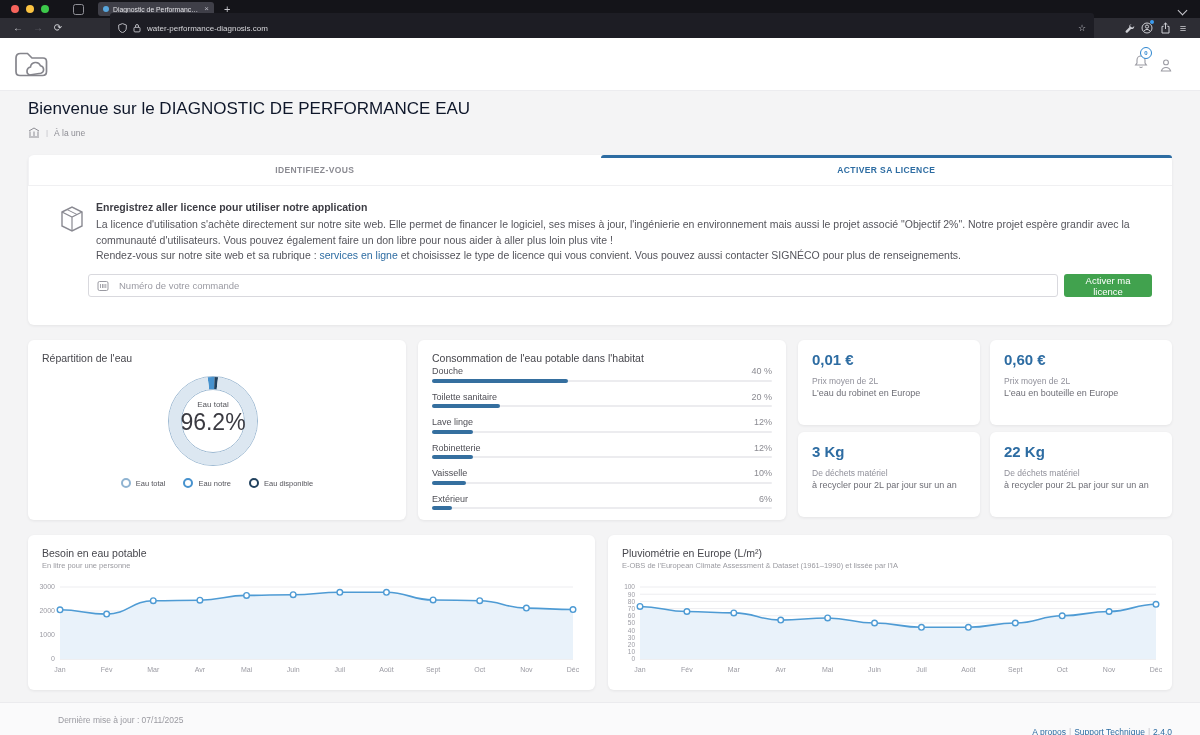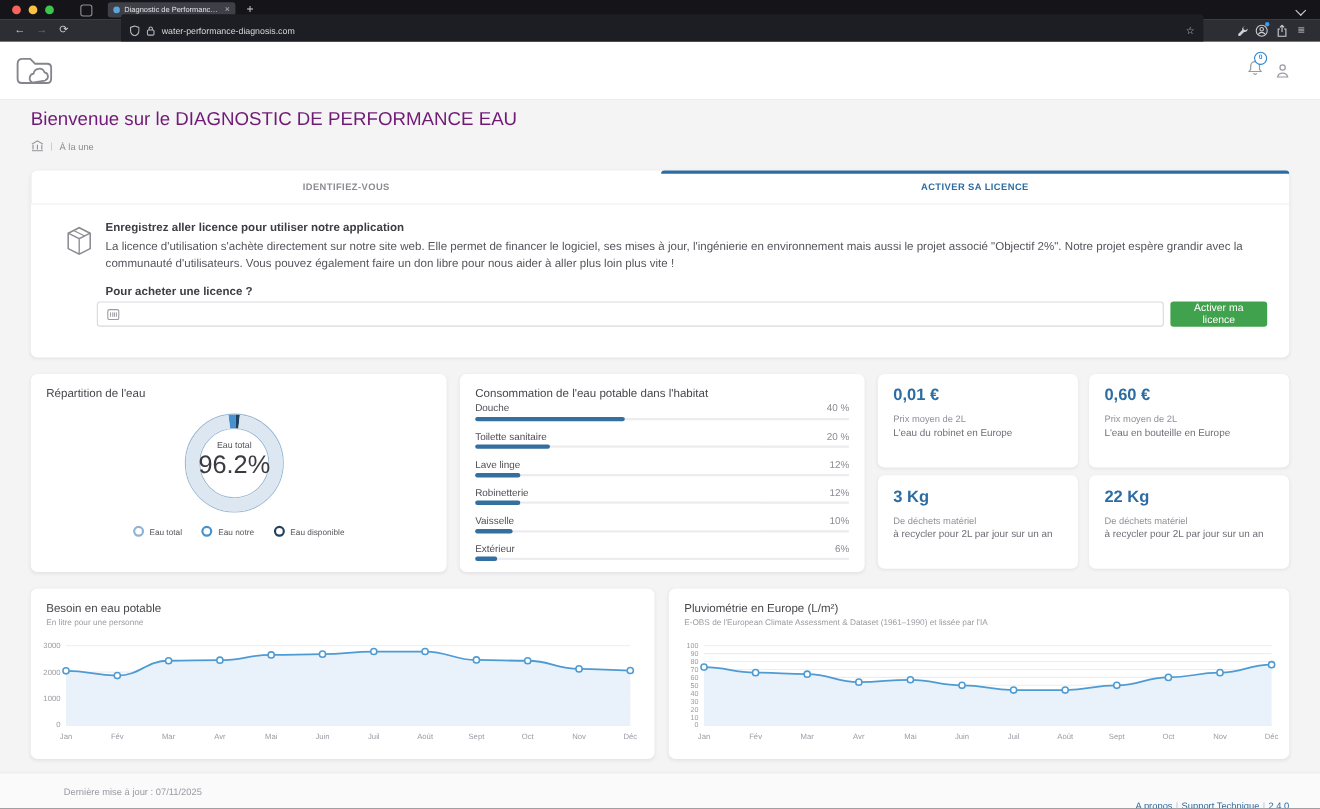--- a/index.html
+++ b/index.html
@@ -34,21 +34,21 @@
   
   .appheader{position:absolute;left:0;top:38px;width:1200px;height:52px;background:#ffffff;
              border-bottom:1px solid #ececef;}
   .logo{position:absolute;left:14px;top:10px;}
   .hdr-bell{position:absolute;right:52px;top:16px;}
   .badge{position:absolute;top:-7px;left:6px;width:10px;height:10px;border:1.2px solid #2d86d0;
          border-radius:50%;background:#fff;color:#2d86d0;font-size:6px;display:flex;
          align-items:center;justify-content:center;font-weight:bold;}
   .hdr-user{position:absolute;right:28px;top:20px;}
   
-  .page-title{position:absolute;left:28px;top:99px;font-size:17px;color:#701a75;font-weight:500;}
+  .page-title{position:absolute;left:28px;top:99px;font-size:17px;color:#0f172a;font-weight:500;}
   .breadcrumb{position:absolute;left:28px;top:127px;display:flex;align-items:center;gap:6px;}
   .bc-sep{font-size:8px;color:#c0c0c6;}
   .bc-label{font-size:8.5px;color:#8d8d94;}
   
   .card{position:absolute;background:#fff;border-radius:6px;box-shadow:0 1px 3px rgba(30,30,40,.07);}
   
   .license-card{left:28px;top:155px;width:1144px;height:170px;}
   .lic-tabs{display:flex;height:30px;border-bottom:1px solid #f0f0f2;}
   .lic-tab{flex:1;position:relative;display:flex;align-items:center;justify-content:center;
            font-size:8.5px;font-weight:bold;letter-spacing:.4px;color:#8b8b92;cursor:pointer;}
@@ -215,30 +215,30 @@
       <span class="lic-icon">
         <svg width="28" height="32" viewBox="0 0 28 32">
             <path d="M4 9 L14 4 L24 9 V23 L14 28 L4 23 Z" fill="#ffffff" stroke="#8a8a92" stroke-width="1.4"></path>
             <path d="M4 9 L14 14 L24 9 M14 14 V28" fill="none" stroke="#8a8a92" stroke-width="1.2"></path>
             <path d="M9 6.5 L19 11.5" fill="none" stroke="#8a8a92" stroke-width="1"></path>
           </svg>
       </span>
       <div class="lic-text">
         <div class="lic-heading">Enregistrez aller licence pour utiliser notre application</div>
         <div>La licence d'utilisation s'achète directement sur notre site web. Elle permet de financer le logiciel, ses mises à jour, l'ingénierie en environnement mais aussi le projet associé "Objectif 2%". Notre projet espère grandir avec la communauté d'utilisateurs. Vous pouvez également faire un don libre pour nous aider à aller plus loin plus vite !</div>
-        <div class="lic-question">Pour acheter une licence ?</div>
         <div><span>Rendez-vous sur notre site web et sa rubrique : </span><span class="lic-link">services en ligne</span><span> et choisissez le type de licence qui vous convient. Vous pouvez aussi contacter SIGNÉCO pour plus de renseignements.</span></div>
       </div>
     </div>
     <div class="lic-inputrow">
       <div class="lic-input">
         <svg width="12" height="12" viewBox="0 0 12 12">
             <rect x="1" y="1.5" width="10" height="9" rx="1.5" fill="none" stroke="#9a9aa2" stroke-width="1"></rect>
             <path d="M3.5 4 V8 M5.5 4 V8 M7 4 V8 M8.8 4 V8" stroke="#9a9aa2" stroke-width="0.9"></path>
           </svg>
+        <input type="text" placeholder="Numéro de votre commande" style="">
       </div>
       <button class="lic-btn" style="background: rgb(65, 162, 78);">Activer ma licence</button>
     </div>
   </div>
 
   <div class="card cardA">
     <div class="card-title">Répartition de l'eau</div>
     <svg class="donut-svg" width="110" height="110" viewBox="0 0 110 110">
         <circle cx="55" cy="55" r="44.5" fill="none" stroke="#9db9d2" stroke-width="1"></circle>
         <circle cx="55" cy="55" r="31.5" fill="none" stroke="#9db9d2" stroke-width="1"></circle>

